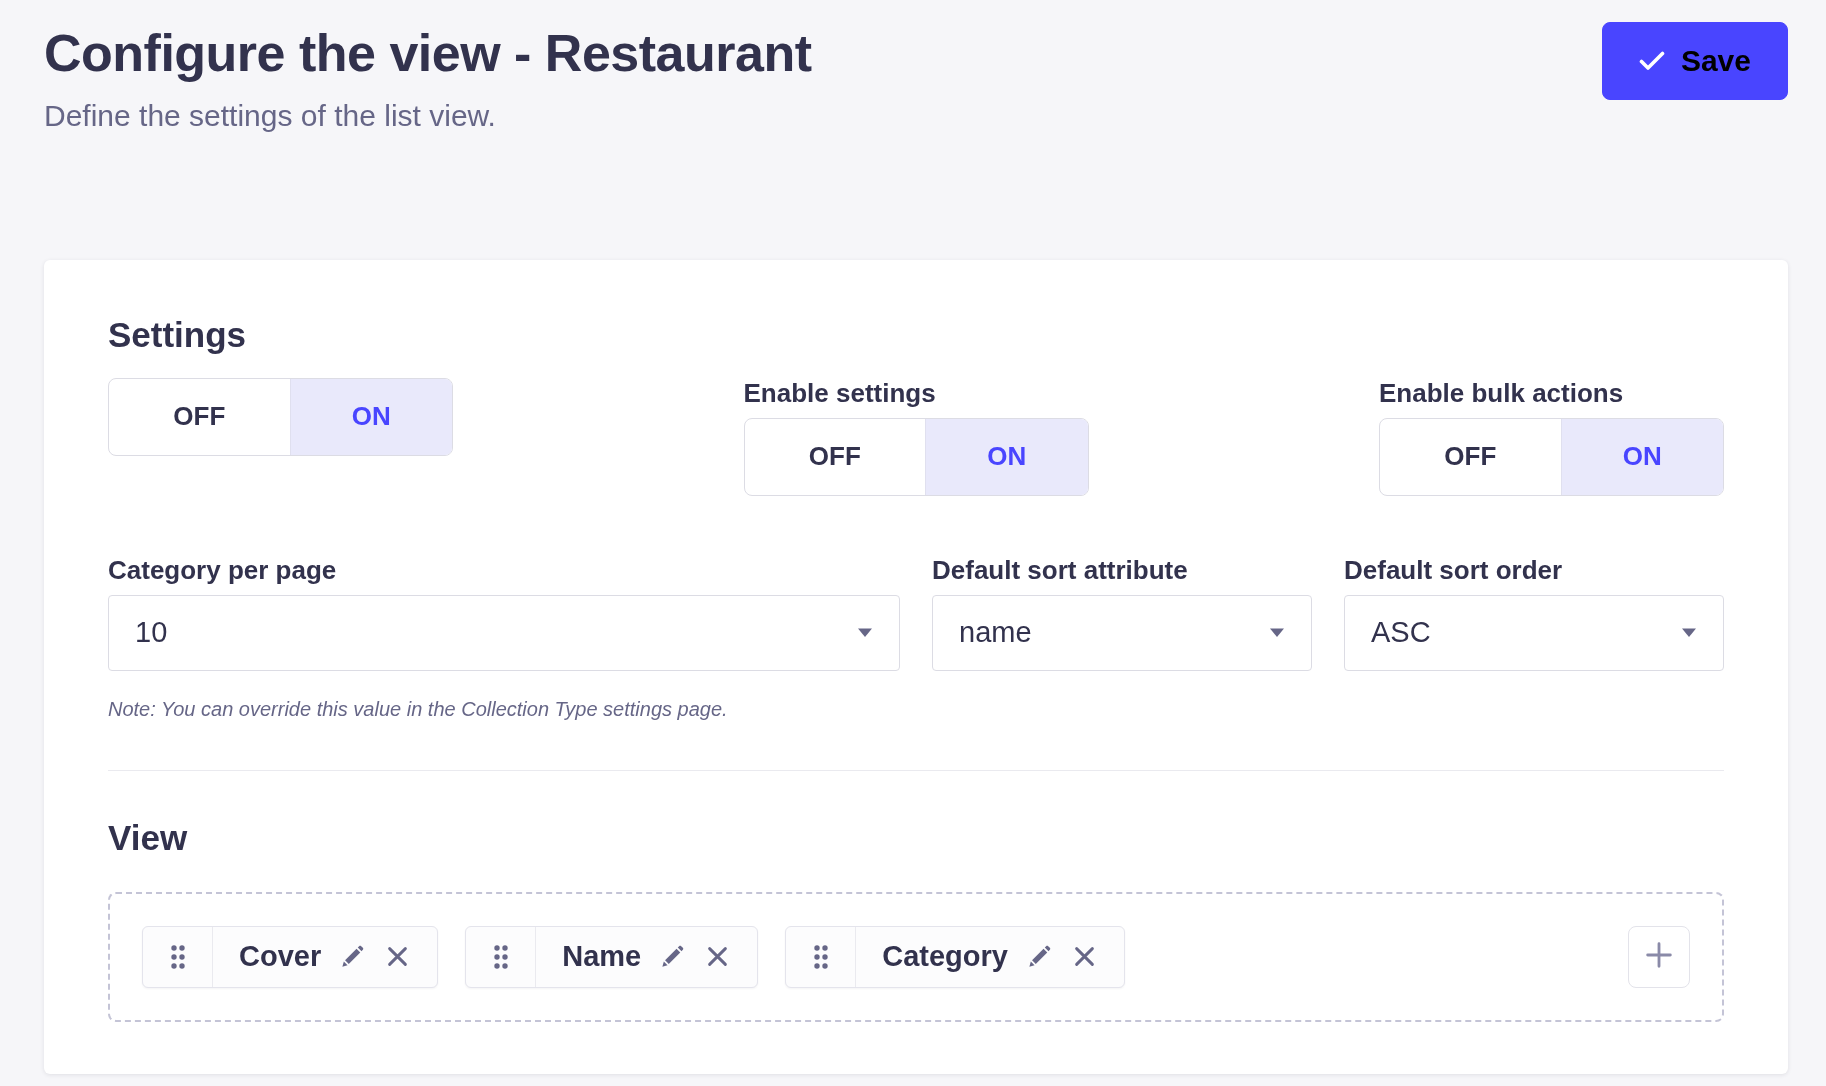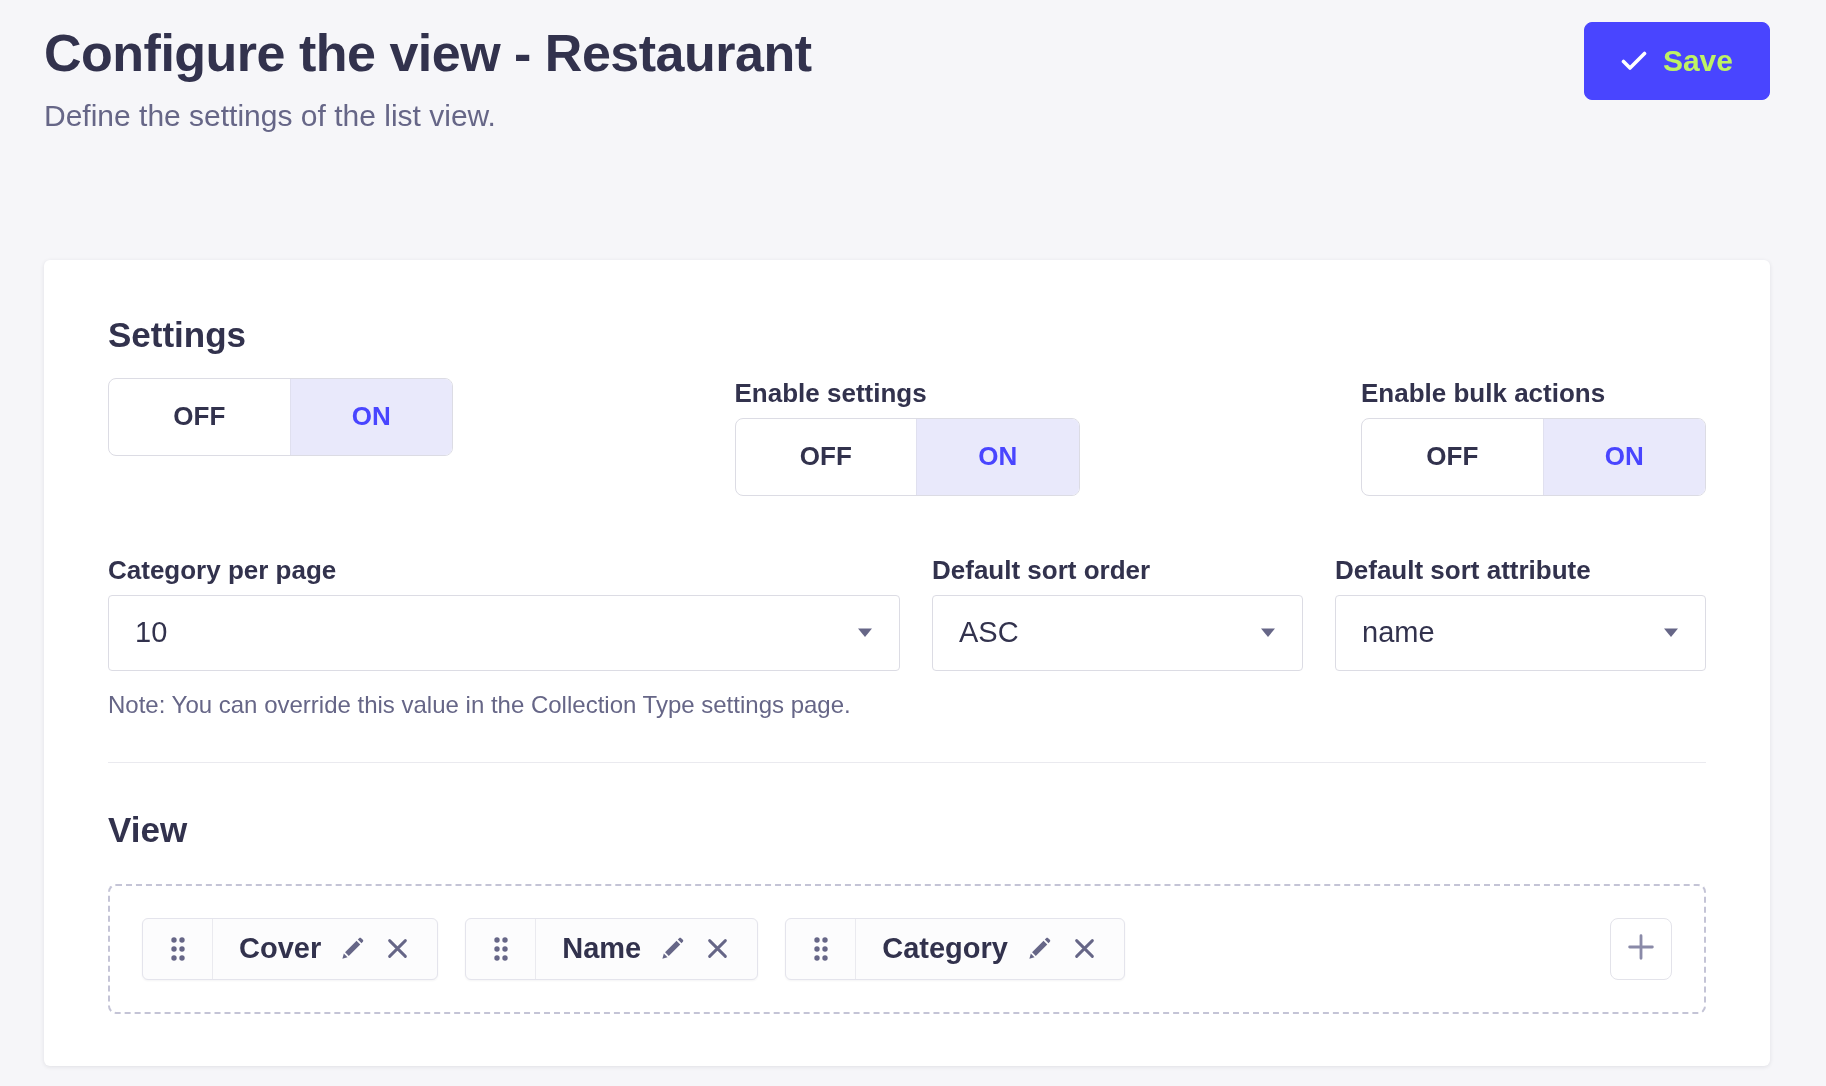--- a/index.html
+++ b/index.html
@@ -2,33 +2,33 @@
 <html style="--accent: #4945ff; --page-bg: #f6f6f9; --card-bg: #ffffff; --heading-text: #32324d; --muted-text: #666687; --toggle-on-bg: #e9e9fb; --border: #dcdce4; --divider: #eaeaef;"><head>
 <meta charset="utf-8">
 <style>
   * { box-sizing: border-box; margin: 0; padding: 0; }
   html, body { width: 1826px; height: 1086px; overflow: hidden; }
   body {
     font-family: "Liberation Sans", "DejaVu Sans", sans-serif;
     background: var(--page-bg, #f6f6f9);
     color: var(--heading-text, #32324d);
   }
-  .page { padding: 24px 56px 0 44px; height: 100%; }
+  .page { padding: 24px 38px 0 44px; height: 100%; }
 
   
   .header { display: flex; justify-content: space-between; align-items: flex-start; }
   .page-title {
     font-size: 52px; font-weight: 700; line-height: 1.15;
     color: var(--heading-text, #32324d); letter-spacing: -0.5px;
   }
   .page-subtitle { margin-top: 14px; font-size: 30px; line-height: 1.2; color: var(--muted-text, #666687); }
   .save-btn {
     display: flex; align-items: center; gap: 16px;
     height: 78px; padding: 0 36px; margin-top: -2px;
-    background: var(--accent, #4945ff); color: #bef264;
+    background: var(--accent, #4945ff); color: #000000;
     border: 1px solid var(--accent, #4945ff); border-radius: 8px;
     font-family: inherit; font-size: 30px; font-weight: 700; cursor: pointer;
   }
   .save-btn svg { display: block; }
 
   
   .card {
     margin-top: 126px; background: var(--card-bg, #ffffff);
     border-radius: 6px; box-shadow: 0 1px 4px rgba(33,33,52,0.1);
     padding: 54px 64px 52px 64px;
@@ -63,21 +63,21 @@
   .selects-row { display: flex; gap: 32px; margin-top: 59px; }
   .select-field-wide { width: 792px; flex: none; }
   .select-field { flex: 1; }
   .select {
     display: flex; align-items: center; justify-content: space-between;
     height: 76px; padding: 0 26px; background: #ffffff;
     border: 1px solid var(--border, #dcdce4); border-radius: 4px; cursor: pointer;
   }
   .select-value { font-size: 29px; color: var(--heading-text, #32324d); }
   .caret-icon svg { display: block; }
-  .field-note { margin-top: 18px; font-size: 24px; line-height: 32px; color: var(--muted-text, #666687); }
+  .field-note { margin-top: 18px; font-size: 20px; line-height: 40px; color: var(--muted-text, #666687); font-style: italic; }
 
   .divider { border: none; border-top: 1px solid var(--divider, #eaeaef); margin-top: 41px; }
 
   
   .view-heading { margin-top: 46px; }
   .dropzone {
     margin-top: 33px; display: flex; align-items: center; gap: 27px;
     border: 2px dashed #c4c4d6; border-radius: 8px; padding: 32px;
   }
   .chip {
@@ -162,35 +162,35 @@
           <span class="caret-icon">
             <svg width="16" height="11" viewBox="0 0 16 11">
                 <path d="M1 1.5h14L8 10z" fill="#666687"></path>
               </svg>
           </span>
         </div>
         <p class="field-note">Note: You can override this value in the Collection Type settings page.</p>
       </div>
 
       <div class="select-field">
+        <span class="field-label">Default sort attribute</span>
+        <div class="select">
+          <span class="select-value">name</span>
+          <span class="caret-icon">
+            <svg width="16" height="11" viewBox="0 0 16 11">
+                <path d="M1 1.5h14L8 10z" fill="#666687"></path>
+              </svg>
+          </span>
+        </div>
+      </div>
+
+      <div class="select-field">
         <span class="field-label">Default sort order</span>
         <div class="select">
           <span class="select-value">ASC</span>
-          <span class="caret-icon">
-            <svg width="16" height="11" viewBox="0 0 16 11">
-                <path d="M1 1.5h14L8 10z" fill="#666687"></path>
-              </svg>
-          </span>
-        </div>
-      </div>
-
-      <div class="select-field">
-        <span class="field-label">Default sort attribute</span>
-        <div class="select">
-          <span class="select-value">name</span>
           <span class="caret-icon">
             <svg width="16" height="11" viewBox="0 0 16 11">
                 <path d="M1 1.5h14L8 10z" fill="#666687"></path>
               </svg>
           </span>
         </div>
       </div>
 
     </div>
 

